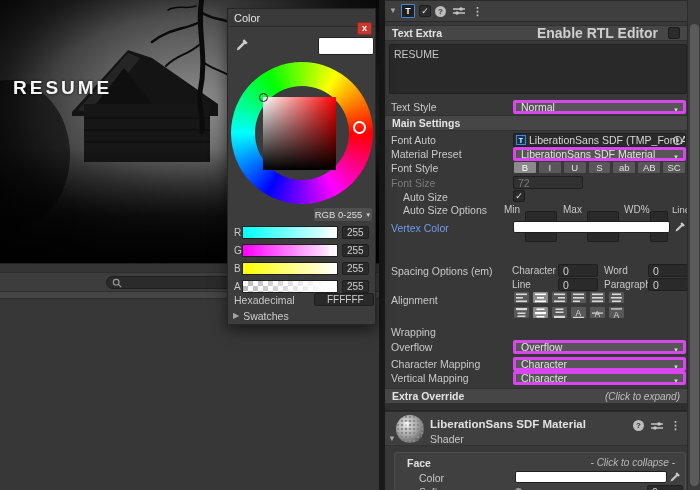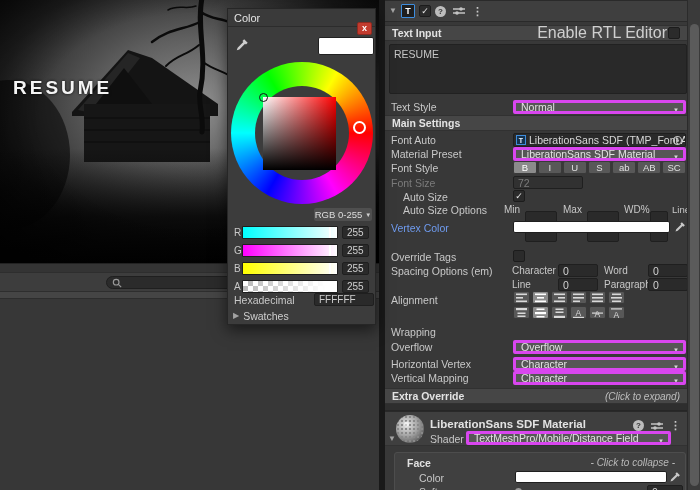--- a/index.html
+++ b/index.html
@@ -33,21 +33,21 @@
   .comp-title{font-weight:bold;font-size:11.5px;color:#E2E2E2;flex:1;white-space:nowrap;overflow:hidden}
   .hicons{display:flex;align-items:center;gap:7px;margin-right:6px}
   .help-ic{width:11px;height:11px;border-radius:50%;background:#BDBDBD;color:#333;font-size:8px;font-weight:bold;
     display:flex;align-items:center;justify-content:center}
   .kebab{color:#C8C8C8;font-size:11px;font-weight:bold}
 
   .secbar{position:absolute;left:0;width:302px;height:16px;background:#464646;border-top:1px solid #313131;
     border-bottom:1px solid #313131;display:flex;align-items:center;justify-content:space-between;
     padding:0 7px;font-weight:bold;font-size:10.5px;color:#E3E3E3}
   .secbar .hint{font-weight:normal;font-style:italic;color:#BDBDBD;font-size:10px}
-  .rtl{display:flex;align-items:center;gap:1px;font-weight:normal;color:#CFCFCF;font-size:16px}
+  .rtl{display:flex;align-items:center;gap:10px;font-weight:bold;color:#CFCFCF;font-size:14px}
 
   .irow{position:absolute;left:0;width:315px;height:14px}
   .ilabel{position:absolute;left:6px;top:1px;white-space:nowrap;color:#C8C8C8}
   .ilabel.indent{left:18px}
   .ilabel.disabled{color:#7B7B7B}
   .ilabel.bluelab{color:#6F9BEF}
   .ifield{position:absolute;left:128px;width:173px;top:0}
   .dropdown{position:relative;height:14px;background:#565656;border:3px solid #d946ef;border-radius:2px;
     display:flex;align-items:center;padding:0 5px;color:#E2E2E2;font-size:10.5px;white-space:nowrap;overflow:hidden}
   .dropdown .arrow{position:absolute;right:4px;top:4px;font-size:6px;color:#D5D5D5;line-height:1}
@@ -115,21 +115,21 @@
   .chslider .handle{position:absolute;top:0;bottom:0;left:91%;width:2px;background:#FFF}
   .sl-r{background:linear-gradient(to right,#00FFFF,#FFF)}
   .sl-g{background:linear-gradient(to right,#FF00FF,#FFF)}
   .sl-b{background:linear-gradient(to right,#FFFF00,#FFF)}
   .sl-a{background-image:linear-gradient(to right,rgba(255,255,255,0),#FFF 88%),
     repeating-conic-gradient(#B9B9B9 0% 25%,#FFF 0% 50%);background-size:auto,10px 10px}
   .chval{position:absolute;left:114px;top:0;width:27px;height:13px;background:#2A2A2A;border:1px solid #1F1F1F;
     border-radius:2px;color:#CFCFCF;font-size:10px;display:flex;align-items:center;padding-left:4px}
   .hexrow{position:absolute;left:0;top:284px;width:149px;height:13px}
   .hexfield{position:absolute;left:86px;top:0;width:60px;height:13px;background:#2A2A2A;border:1px solid #1F1F1F;
-    border-radius:2px;color:#CFCFCF;font-size:10px;display:flex;align-items:center;padding-left:4px}
+    border-radius:2px;color:#CFCFCF;font-size:10px;display:flex;align-items:center;padding-left:12px}
   .swrow{position:absolute;left:5px;top:301px;display:flex;align-items:center;gap:4px;color:#CFCFCF}
 </style>
 </head>
 <body>
 
 <div id="root">
 
   <div class="game-view">
     <svg width="379" height="263" viewBox="0 0 379 263">
       <defs>
@@ -201,21 +201,21 @@
         <svg width="12" height="10" viewBox="0 0 12 10">
           <path d="M0,3 H12 M0,7 H12" stroke="#C4C4C4" stroke-width="1.3"></path>
           <circle cx="8" cy="3" r="1.8" fill="#C4C4C4"></circle>
             <circle cx="4" cy="7" r="1.8" fill="#C4C4C4"></circle>
         </svg>
         <span class="kebab">⋮</span>
       </span>
     </div>
 
     <div class="secbar" style="top:25px">
-      <span>Text Input</span>
+      <span>Text Extra</span>
       <span class="rtl">
         <span>Enable RTL Editor</span>
         <span class="checkbox"></span>
       </span>
     </div>
 
     <div class="textarea">RESUME</div>
 
     <div class="irow" style="top:100px">
       <span class="ilabel">Text Style</span>
@@ -291,24 +291,20 @@
       <span class="ilabel bluelab">Vertex Color</span>
       <div class="ifield" style="display:flex;align-items:center;gap:4px">
         <div class="swatch" style="flex:1"></div>
         <svg class="dropper" width="12" height="12" viewBox="0 0 16 16">
           <path d="M10.5 1.5 l4 4 -2 2 -1 -1 -6.5 6.5 -3 1 1 -3 6.5 -6.5 -1 -1 z" fill="#C8C8C8"></path>
         </svg>
       </div>
     </div>
 
 
-    <div class="irow" style="top:250px">
-      <span class="ilabel">Override Tags</span>
-      <span class="checkbox" style="position:absolute;left:128px;top:0"></span>
-    </div>
 
     <div class="irow" style="top:264px">
       <span class="ilabel">Spacing Options (em)</span>
       <div class="spgrid">
         <span class="sl" style="left:0">Character</span>
         <div class="sf darkfield" style="left:46px;width:40px">0</div>
         <span class="sl" style="left:92px">Word</span>
         <div class="sf darkfield" style="left:136px;width:40px">0</div>
       </div>
     </div>
@@ -438,21 +434,21 @@
 
     <div class="irow" style="top:340px">
       <span class="ilabel">Overflow</span>
       <div class="ifield dropdown">
         <span>Overflow</span>
         <span class="arrow">▼</span>
       </div>
     </div>
 
     <div class="irow" style="top:357px">
-      <span class="ilabel">Horizontal Vertex</span>
+      <span class="ilabel">Character Mapping</span>
       <div class="ifield dropdown">
         <span>Character</span>
         <span class="arrow">▼</span>
       </div>
     </div>
 
     <div class="irow" style="top:371px">
       <span class="ilabel">Vertical Mapping</span>
       <div class="ifield dropdown">
         <span>Character</span>
@@ -474,24 +470,20 @@
         <span class="help-ic">?</span>
         <svg width="12" height="10" viewBox="0 0 12 10">
           <path d="M0,3 H12 M0,7 H12" stroke="#C4C4C4" stroke-width="1.3"></path>
           <circle cx="8" cy="3" r="1.8" fill="#C4C4C4"></circle>
             <circle cx="4" cy="7" r="1.8" fill="#C4C4C4"></circle>
         </svg>
         <span class="kebab">⋮</span>
       </span>
       <span class="fold" style="position:absolute;left:3px;top:23px">▼</span>
       <span style="position:absolute;left:45px;top:21px">Shader</span>
-      <div class="dropdown" style="position:absolute;left:81px;top:19px;width:205px">
-        <span>TextMeshPro/Mobile/Distance Field</span>
-        <span class="arrow">▼</span>
-      </div>
     </div>
 
     <div class="facebox">
       <span style="position:absolute;left:12px;top:4px;font-weight:bold;color:#E0E0E0">Face</span>
       <span style="position:absolute;right:10px;top:4px;font-style:italic;color:#B8B8B8;font-size:10px">- Click to collapse -</span>
       <span style="position:absolute;left:24px;top:19px">Color</span>
       <div class="swatch" style="position:absolute;left:120px;top:18px;width:152px"></div>
       <svg width="12" height="12" viewBox="0 0 16 16" style="position:absolute;right:4px;top:18px">
         <path d="M10.5 1.5 l4 4 -2 2 -1 -1 -6.5 6.5 -3 1 1 -3 6.5 -6.5 -1 -1 z" fill="#C8C8C8"></path>
       </svg>

